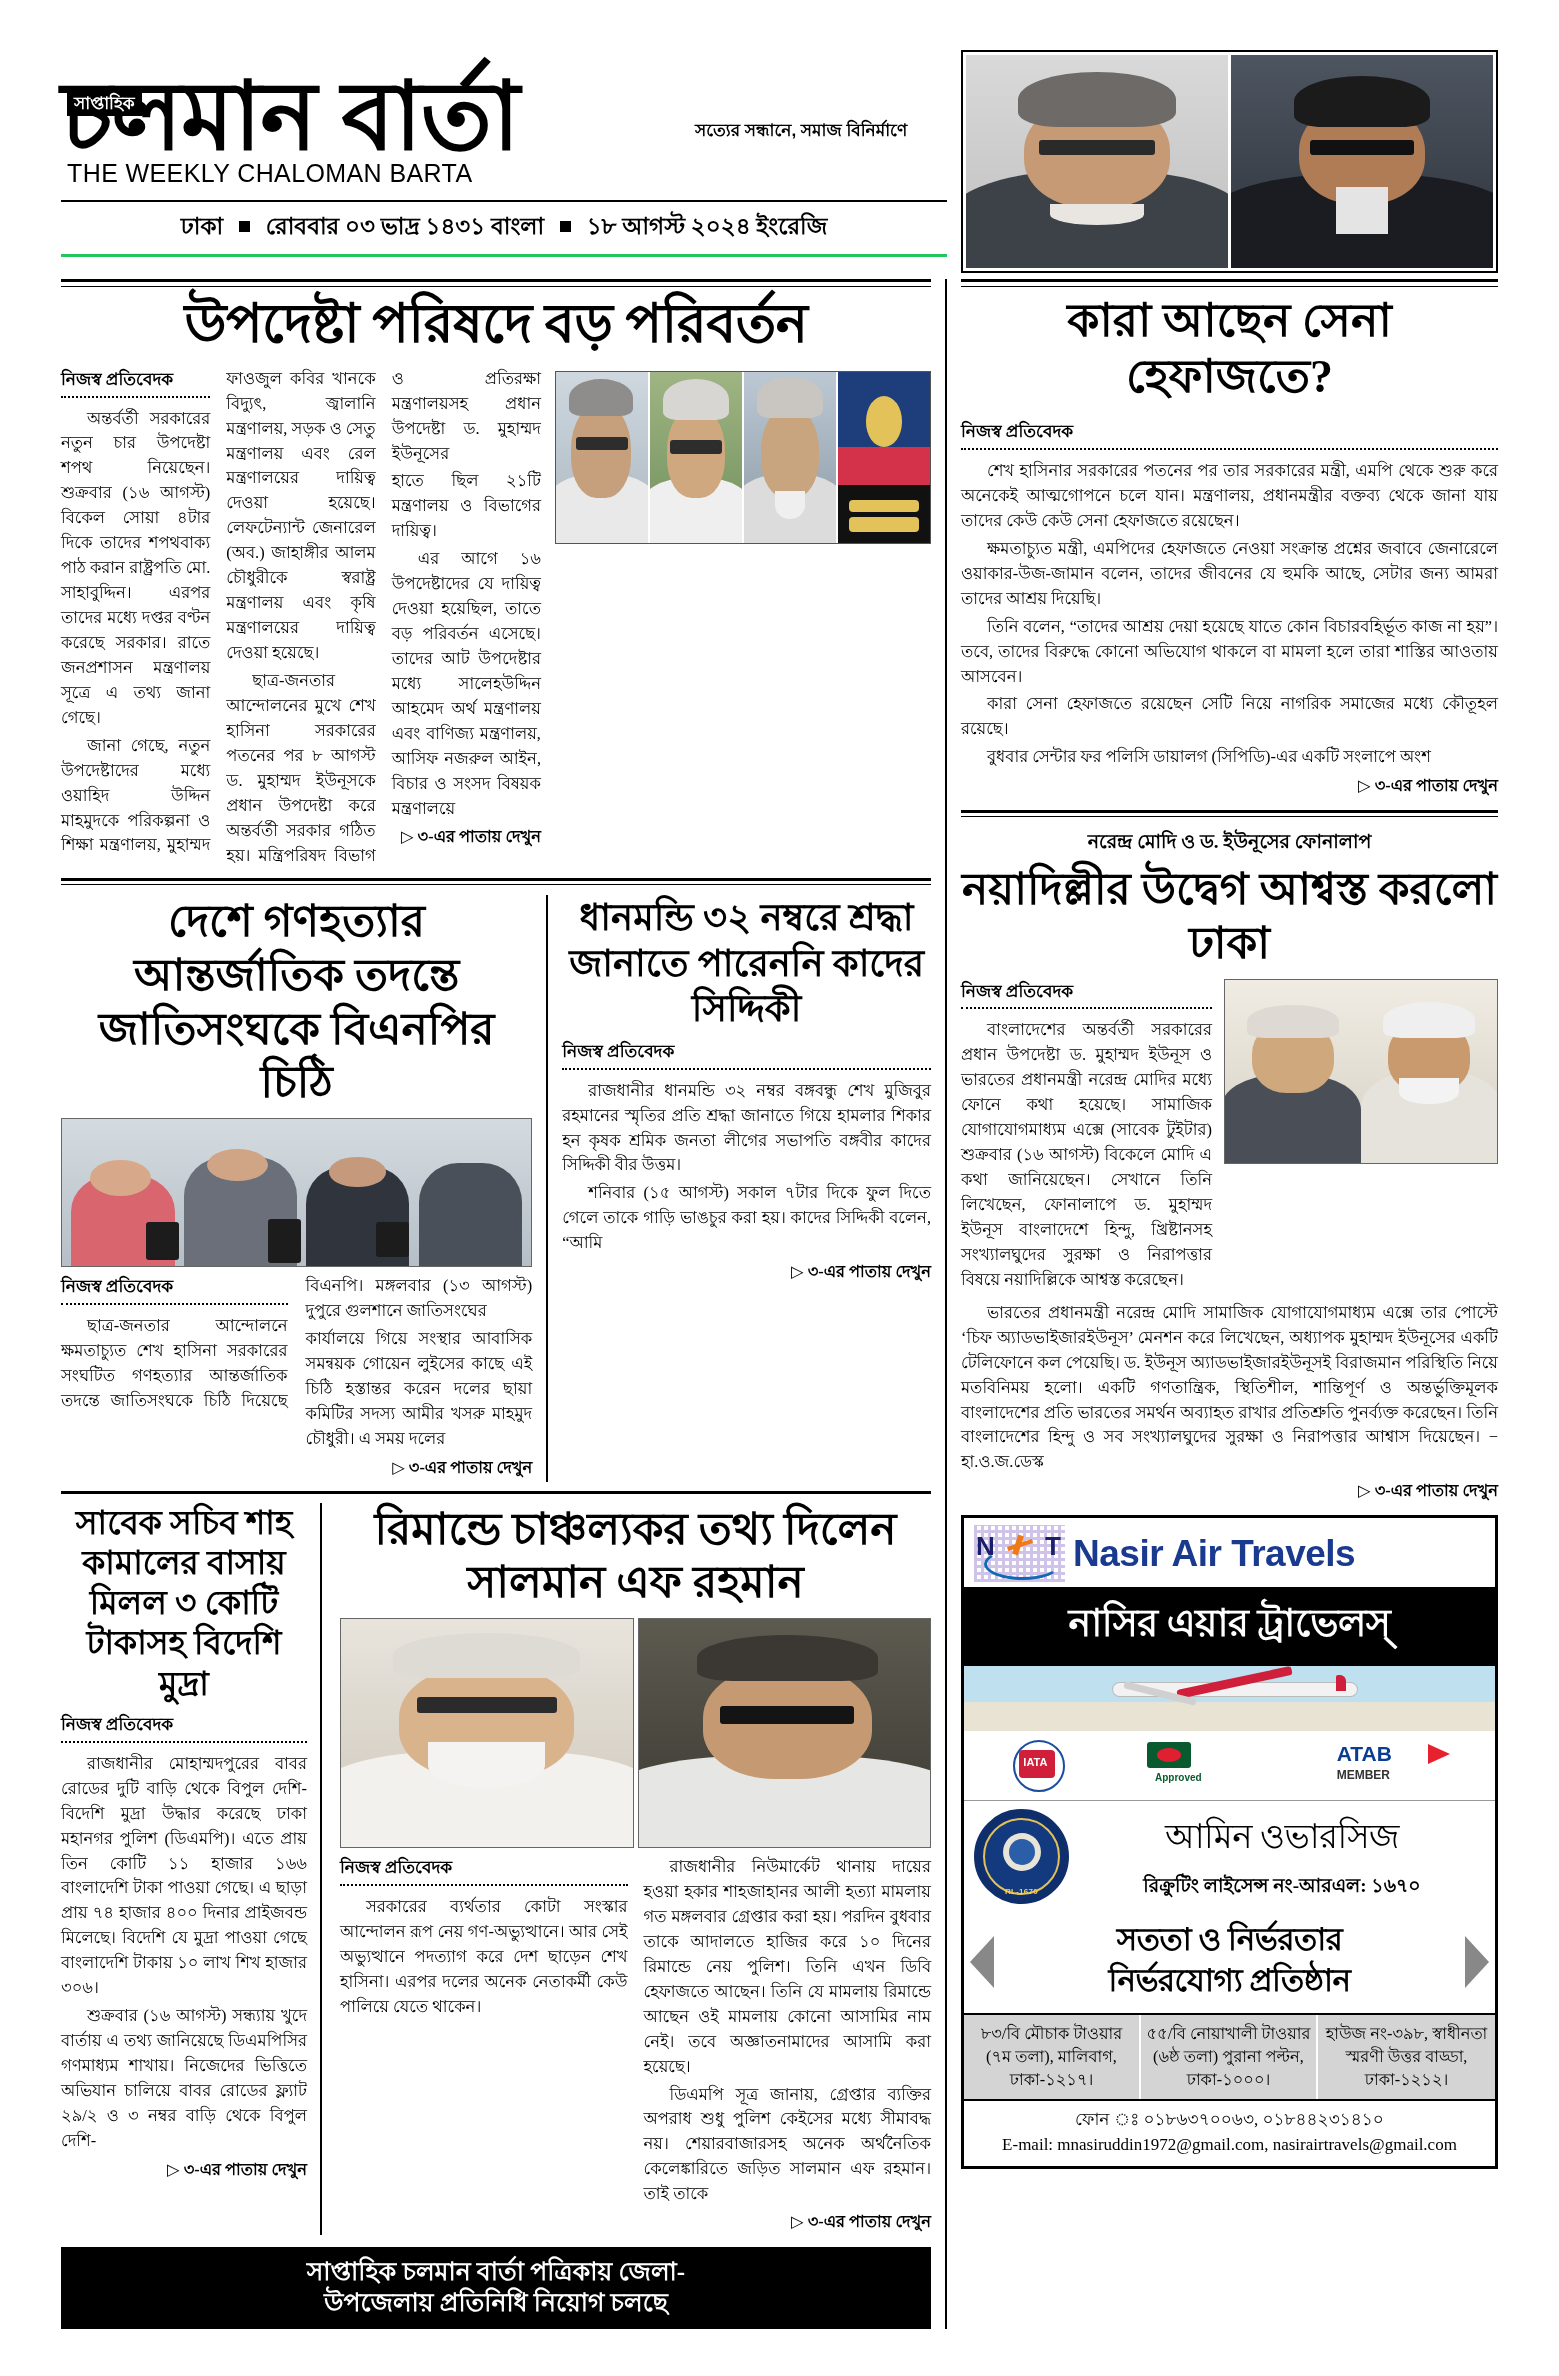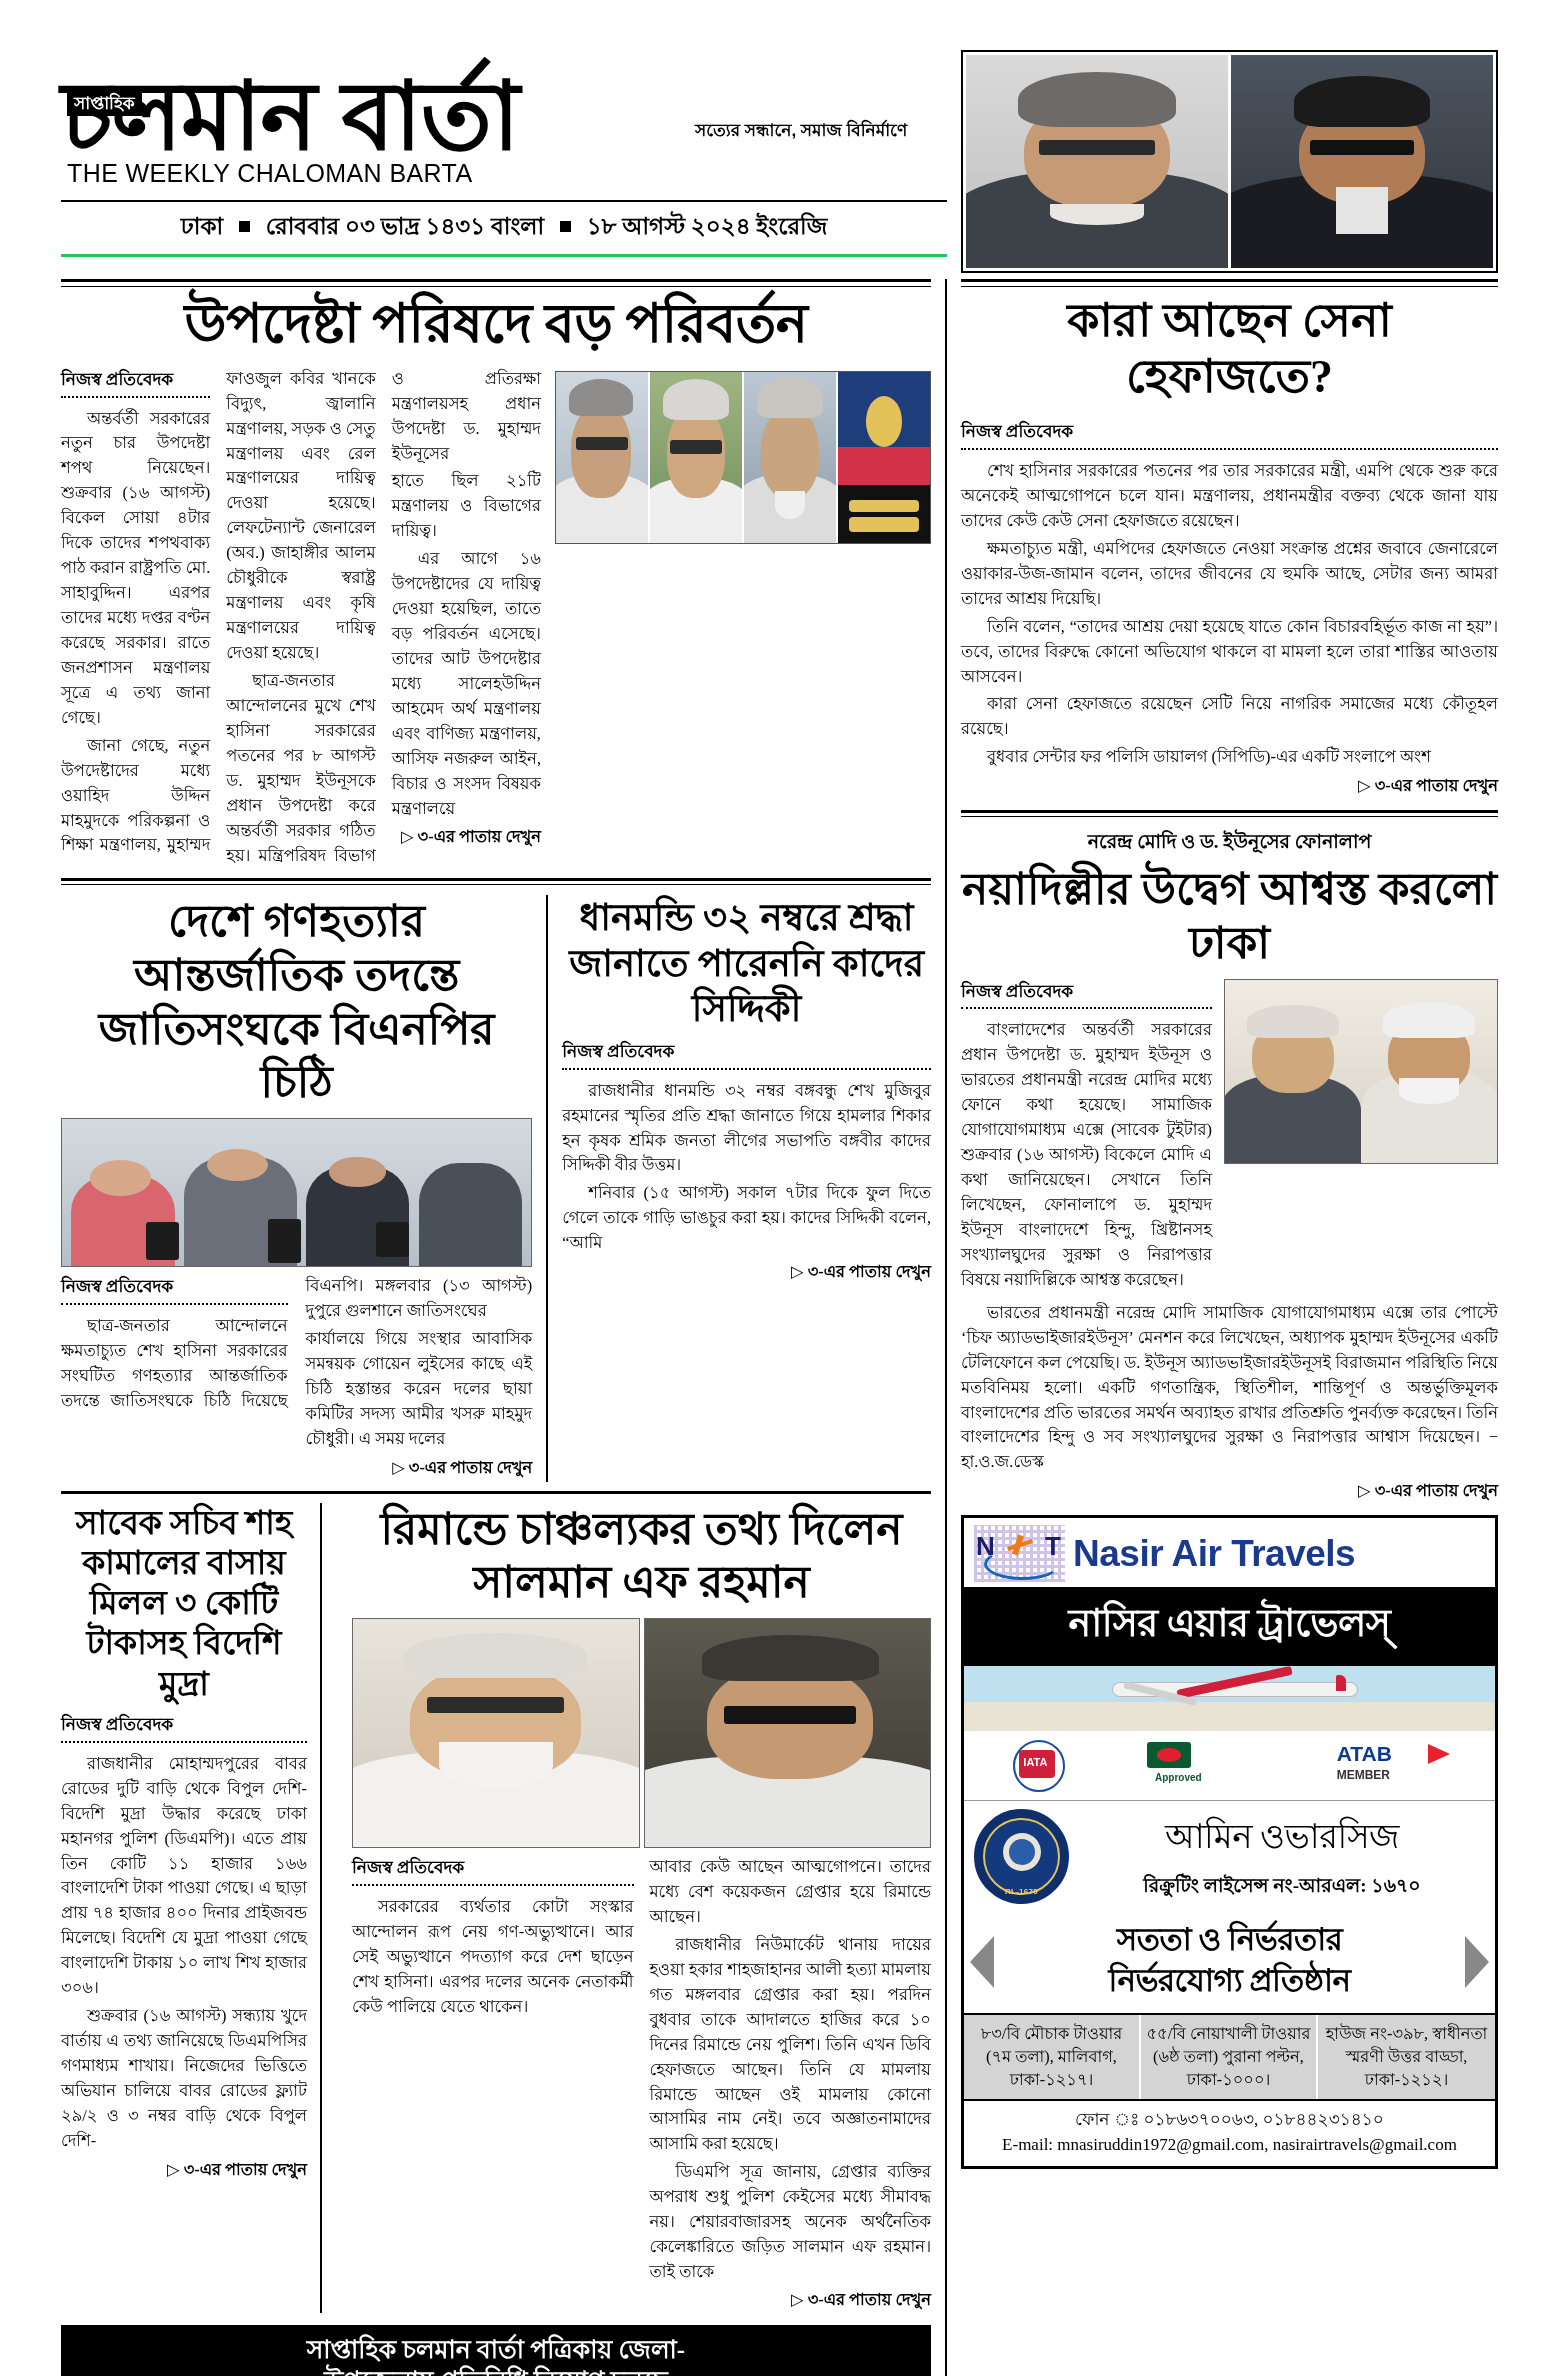--- a/index.html
+++ b/index.html
@@ -456,21 +456,21 @@
             <span class="byline">নিজস্ব প্রতিবেদক</span>
             <p>রাজধানীর ধানমন্ডি ৩২ নম্বর বঙ্গবন্ধু শেখ মুজিবুর রহমানের স্মৃতির প্রতি শ্রদ্ধা জানাতে গিয়ে হামলার শিকার হন কৃষক শ্রমিক জনতা লীগের সভাপতি বঙ্গবীর কাদের সিদ্দিকী বীর উত্তম।</p>
             <p>শনিবার (১৫ আগস্ট) সকাল ৭টার দিকে ফুল দিতে গেলে তাকে গাড়ি ভাঙচুর করা হয়। কাদের সিদ্দিকী বলেন, “আমি</p>
           </div>
           <div class="jump">▷ ৩-এর পাতায় দেখুন</div>
         </div>
       </div>
 
       <hr class="thick">
 
-      <div style="display:flex; gap:16px;">
+      <div style="display:flex; gap:4px;">
 
         <div style="flex:0 0 30%; padding-right:13px; border-right:2px solid #000; box-sizing:border-box;">
           <h2 class="hd hd-md">সাবেক সচিব শাহ কামালের বাসায় মিলল ৩ কোটি টাকাসহ বিদেশি মুদ্রা</h2>
           <div class="body-txt">
             <span class="byline">নিজস্ব প্রতিবেদক</span>
             <p>রাজধানীর মোহাম্মদপুরের বাবর রোডের দুটি বাড়ি থেকে বিপুল দেশি-বিদেশি মুদ্রা উদ্ধার করেছে ঢাকা মহানগর পুলিশ (ডিএমপি)। এতে প্রায় তিন কোটি ১১ হাজার ১৬৬ বাংলাদেশি টাকা পাওয়া গেছে। এ ছাড়া প্রায় ৭৪ হাজার ৪০০ দিনার প্রাইজবন্ড মিলেছে। বিদেশি যে মুদ্রা পাওয়া গেছে বাংলাদেশি টাকায় ১০ লাখ শিখ হাজার ৩০৬।</p>
             <p>শুক্রবার (১৬ আগস্ট) সন্ধ্যায় খুদে বার্তায় এ তথ্য জানিয়েছে ডিএমপিসির গণমাধ্যম শাখায়। নিজেদের ভিত্তিতে অভিযান চালিয়ে বাবর রোডের ফ্ল্যাট ২৯/২ ও ৩ নম্বর বাড়ি থেকে বিপুল দেশি-</p>
           </div>
           <div class="jump">▷ ৩-এর পাতায় দেখুন</div>
         </div>
@@ -495,21 +495,20 @@
               <div style="position:absolute;left:28%;top:38%;width:46%;height:8%;background:#141414;border-radius:3px;"></div>
             </div>
           </div>
 
           <div style="display:flex; gap:16px;">
             <div style="flex:1 1 50%;" class="body-txt">
               <span class="byline">নিজস্ব প্রতিবেদক</span>
               <p>সরকারের ব্যর্থতার কোটা সংস্কার আন্দোলন রূপ নেয় গণ-অভ্যুত্থানে। আর সেই অভ্যুত্থানে পদত্যাগ করে দেশ ছাড়েন শেখ হাসিনা। এরপর দলের অনেক নেতাকর্মী কেউ পালিয়ে যেতে থাকেন।</p>
             </div>
             <div style="flex:1 1 50%;" class="body-txt">
-              <p class="ni">আবার কেউ আছেন আত্মগোপনে। তাদের মধ্যে বেশ কয়েকজন গ্রেপ্তার হয়ে রিমান্ডে আছেন।</p>
               <p>রাজধানীর নিউমার্কেট থানায় দায়ের হওয়া হকার শাহজাহানর আলী হত্যা মামলায় গত মঙ্গলবার গ্রেপ্তার করা হয়। পরদিন বুধবার তাকে আদালতে হাজির করে ১০ দিনের রিমান্ডে নেয় পুলিশ। তিনি এখন ডিবি হেফাজতে আছেন। তিনি যে মামলায় রিমান্ডে আছেন ওই মামলায় কোনো আসামির নাম নেই। তবে অজ্ঞাতনামাদের আসামি করা হয়েছে।</p>
               <p>ডিএমপি সূত্র জানায়, গ্রেপ্তার ব্যক্তির অপরাধ শুধু পুলিশ কেইসের মধ্যে সীমাবদ্ধ নয়। শেয়ারবাজারসহ অনেক অর্থনৈতিক কেলেঙ্কারিতে জড়িত সালমান এফ রহমান। তাই তাকে</p>
               <div class="jump">▷ ৩-এর পাতায় দেখুন</div>
             </div>
           </div>
         </div>
       </div>
 
       <div class="ad-recruit">
         <div class="ad-recruit-hd">

